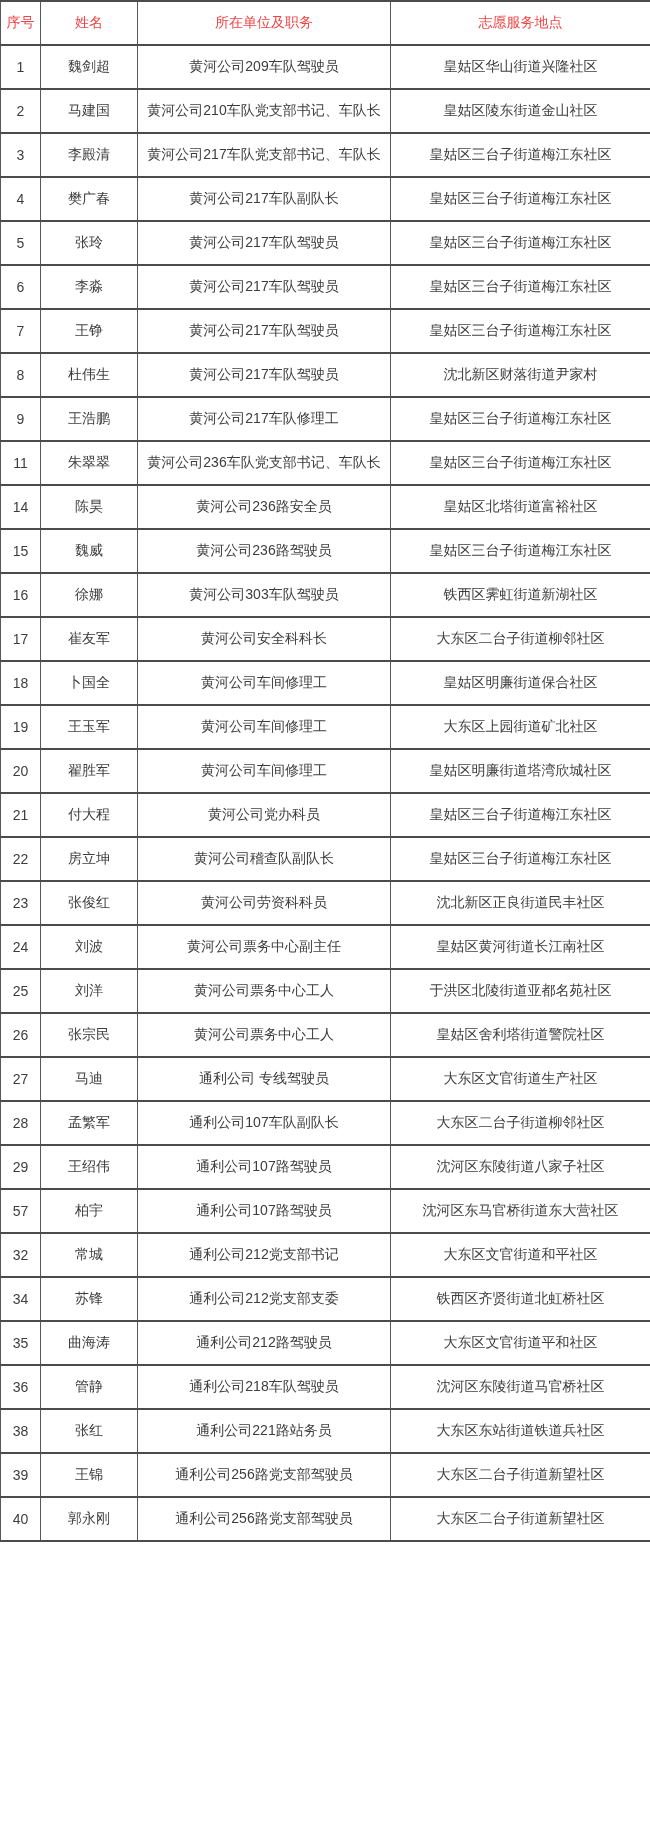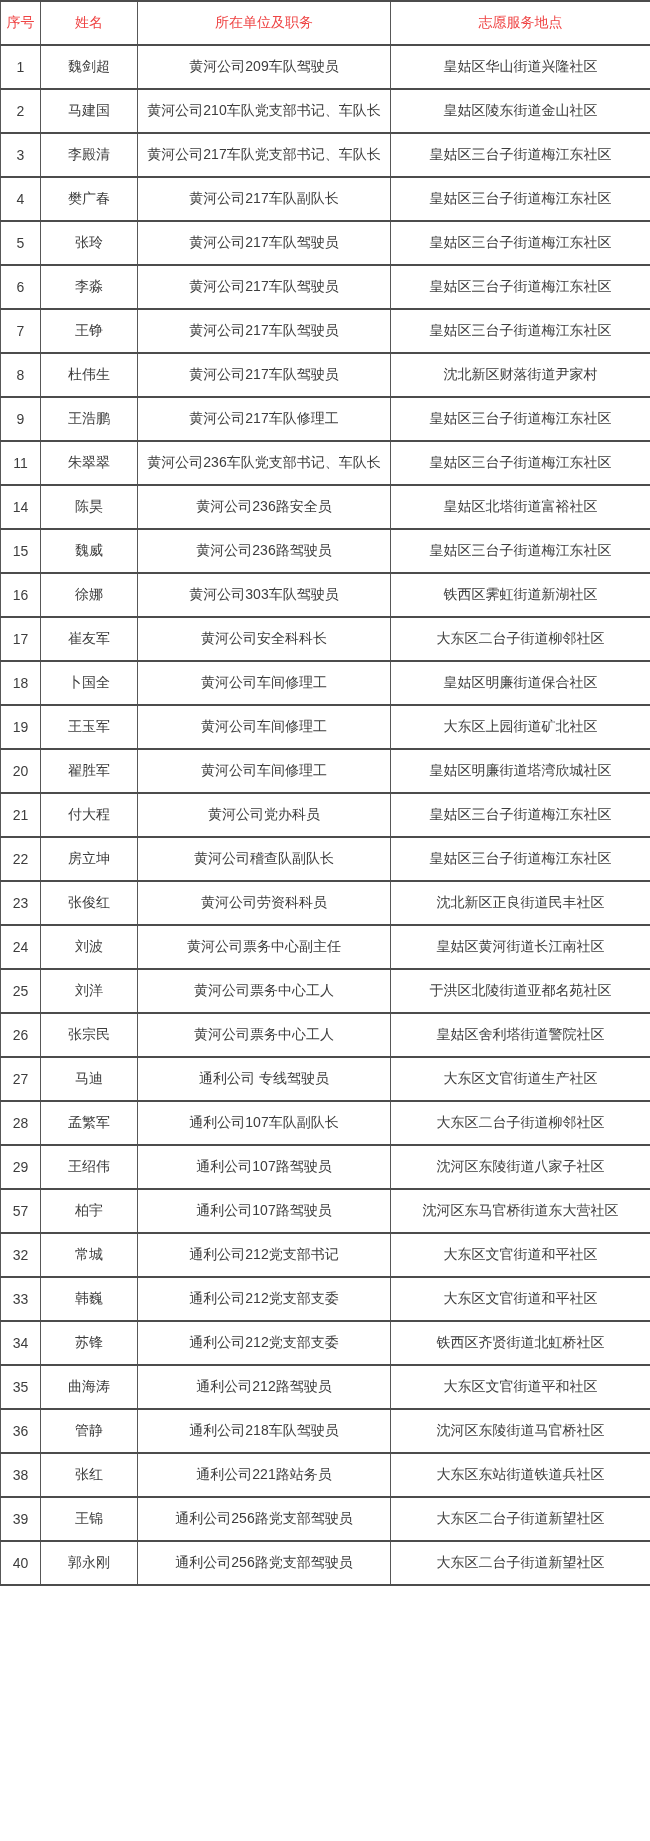--- a/index.html
+++ b/index.html
@@ -226,26 +226,20 @@
         <td>通利公司107路驾驶员</td>
         <td>沈河区东马官桥街道东大营社区</td>
       </tr>
       <tr>
         <td>32</td>
         <td>常城</td>
         <td>通利公司212党支部书记</td>
         <td>大东区文官街道和平社区</td>
       </tr>
       <tr>
-        <td>33</td>
-        <td>韩巍</td>
-        <td>通利公司212党支部支委</td>
-        <td>大东区文官街道和平社区</td>
-      </tr>
-      <tr>
         <td>34</td>
         <td>苏锋</td>
         <td>通利公司212党支部支委</td>
         <td>铁西区齐贤街道北虹桥社区</td>
       </tr>
       <tr>
         <td>35</td>
         <td>曲海涛</td>
         <td>通利公司212路驾驶员</td>
         <td>大东区文官街道平和社区</td>

